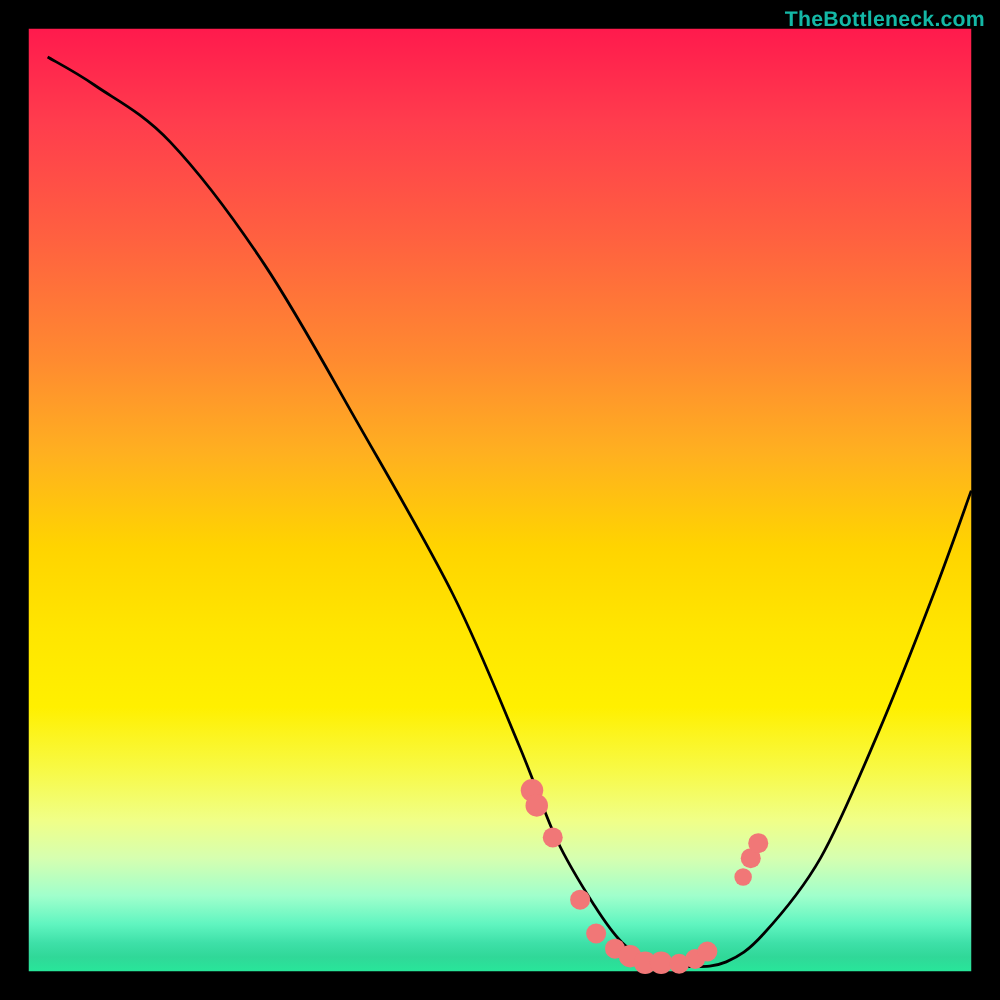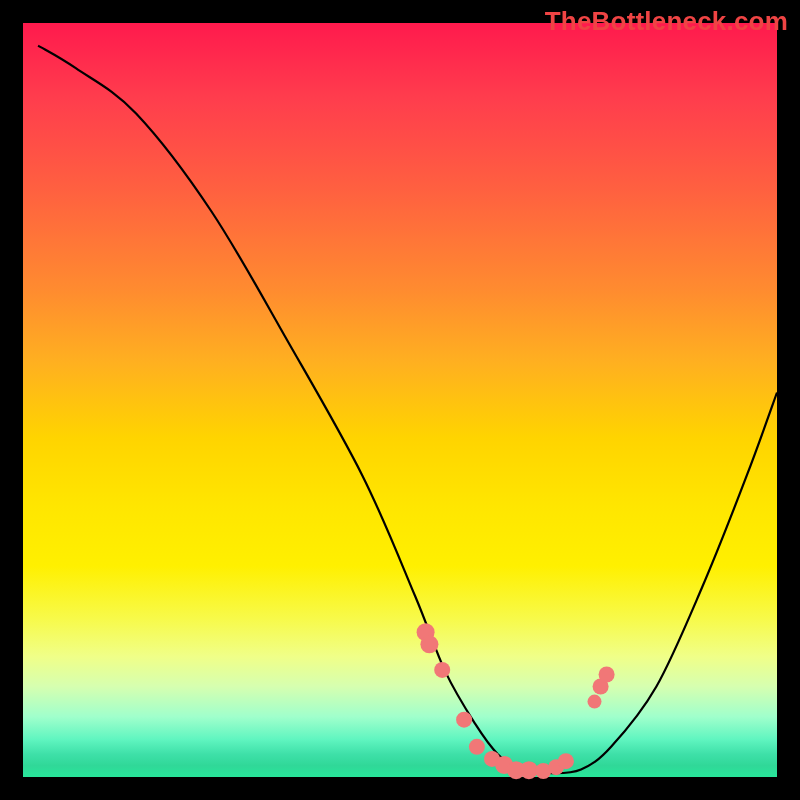--- a/index.html
+++ b/index.html
@@ -33,23 +33,23 @@
       #3ee0a8 97%,
       #30d898 98.5%,
       #28e69a 100%
     );
   }
   .watermark {
     position: absolute;
     top: 6px;
     right: 12px;
     font-family: Arial, Helvetica, sans-serif;
-    font-size: 26px;
+    font-size: 17px;
     font-weight: bold;
-    color: #ef4444;
+    color: #14b8a6;
     letter-spacing: 0.2px;
   }
   svg.overlay {
     position: absolute;
     left: 23px;
     top: 23px;
     width: 754px;
     height: 754px;
     overflow: visible;
   }

